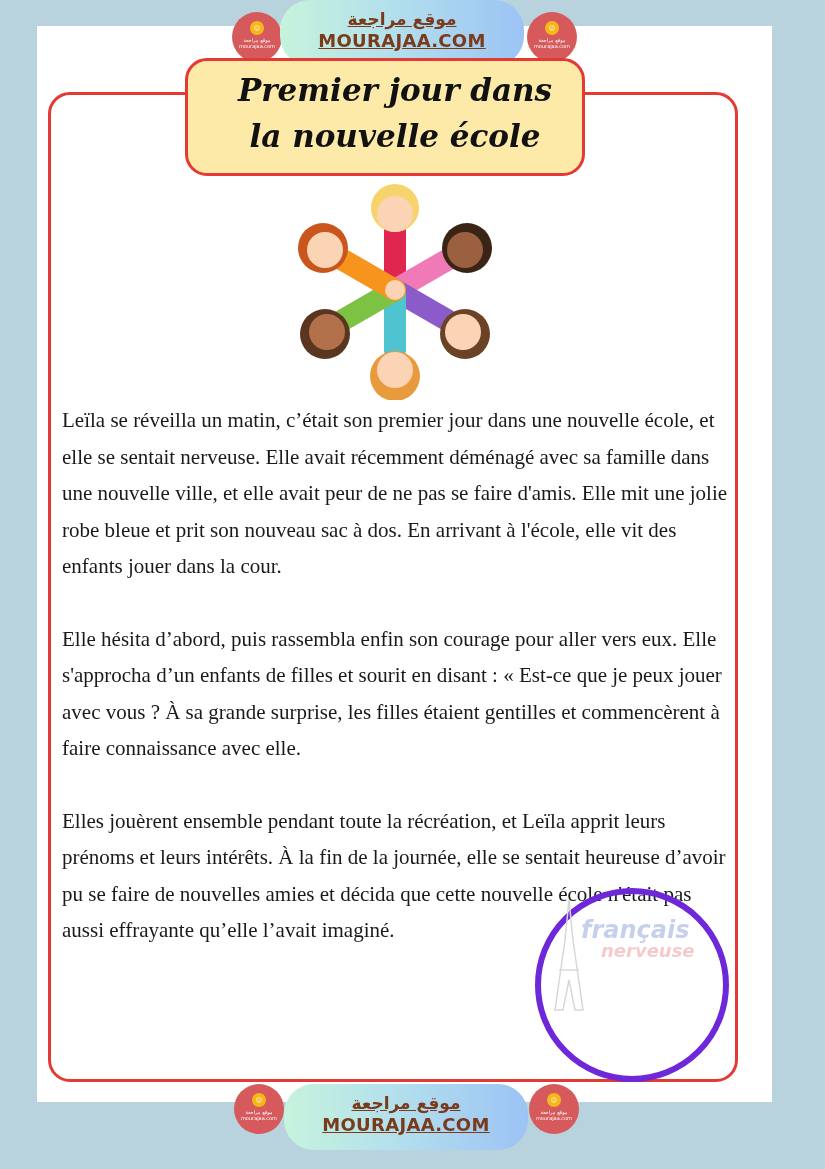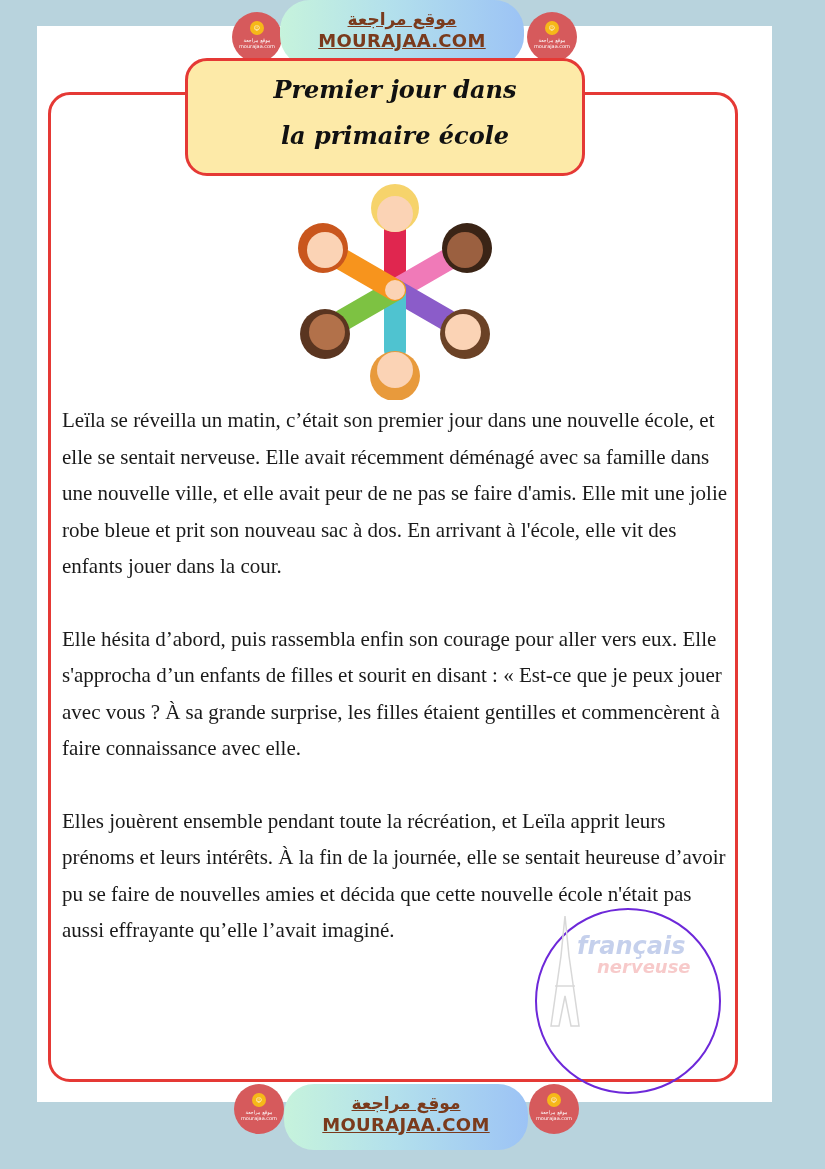--- a/index.html
+++ b/index.html
@@ -43,32 +43,32 @@
   .badge .t {
     display: block; font-family: "DejaVu Sans", sans-serif; font-size: 5px; line-height: 6px;
   }
   .title-box {
     position: absolute; left: 185px; top: 58px; width: 394px; height: 112px;
     background: #fdeaa8; border: 3px solid #e53935; border-radius: 22px;
     text-align: center;
   }
   .title-box .l {
     display: block; font-family: "DejaVu Serif", serif; font-style: italic; font-weight: bold;
-    font-size: 24px; line-height: 46px; color: #111; padding-left: 20px;
+    font-size: 31px; line-height: 46px; color: #111; padding-left: 20px;
   }
   .title-box .l1 { margin-top: 6px; }
   .illus { position: absolute; left: 293px; top: 180px; width: 205px; height: 220px; }
   .story {
     position: absolute; left: 62px; top: 402px; width: 670px;
     font-family: Liberation Serif, serif; font-size: 21px; line-height: 36.5px; color: #1a1a1a;
   }
   .story p { margin: 0 0 36px 0; }
   .watermark {
-    position: absolute; left: 535px; top: 908px; width: 182px; height: 182px; border-radius: 50%;
-    border: 2px solid #6d28d9; text-align: left; pointer-events: none;
+    position: absolute; left: 535px; top: 888px; width: 182px; height: 182px; border-radius: 50%;
+    border: 6px solid #6d28d9; text-align: left; pointer-events: none;
   }
   .watermark .w1 {
     position: absolute; left: 40px; top: 22px; font-family: "DejaVu Sans", sans-serif;
     font-style: italic; font-weight: bold; font-size: 24px; color: rgba(90,120,200,0.35);
   }
   .watermark .w2 {
     position: absolute; left: 60px; top: 46px; font-family: "DejaVu Sans", sans-serif;
     font-style: italic; font-weight: bold; font-size: 18px; color: rgba(230,80,80,0.3);
   }
   .watermark .w3 {
@@ -93,21 +93,21 @@
   <span class="t">موقع مراجعة</span>
   <span class="t">mourajaa.com</span>
 </div>
 <div class="banner banner-top">
   <span class="ar">موقع مراجعة</span>
   <span class="site">MOURAJAA.COM</span>
 </div>
 
 <div class="title-box">
   <span class="l l1">Premier jour dans</span>
-  <span class="l">la primaire école</span>
+  <span class="l">la nouvelle école</span>
 </div>
 
 <div class="illus">
   <svg width="205" height="220" viewBox="0 0 205 220">
     <g transform="translate(102,110)">
       <g stroke-width="22" stroke-linecap="round">
         <line x1="0" y1="0" x2="0" y2="-60" stroke="#e0264f"></line>
         <line x1="0" y1="0" x2="52" y2="-30" stroke="#f07ab8"></line>
         <line x1="0" y1="0" x2="52" y2="30" stroke="#8b5cc9"></line>
         <line x1="0" y1="0" x2="0" y2="60" stroke="#4fc3d0"></line>

